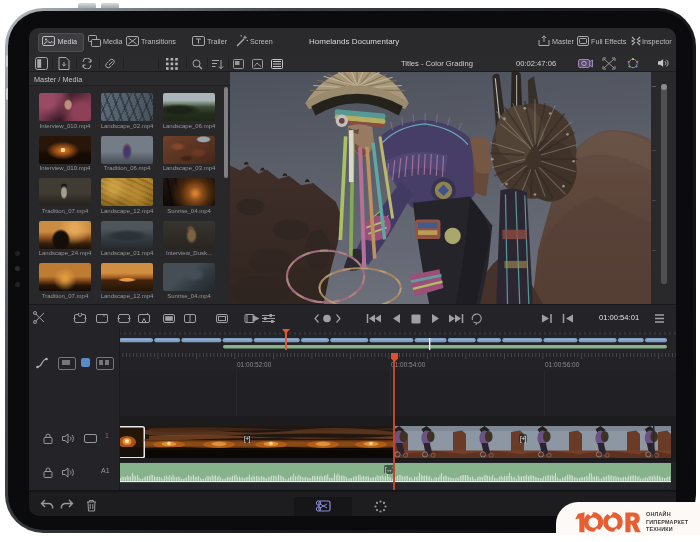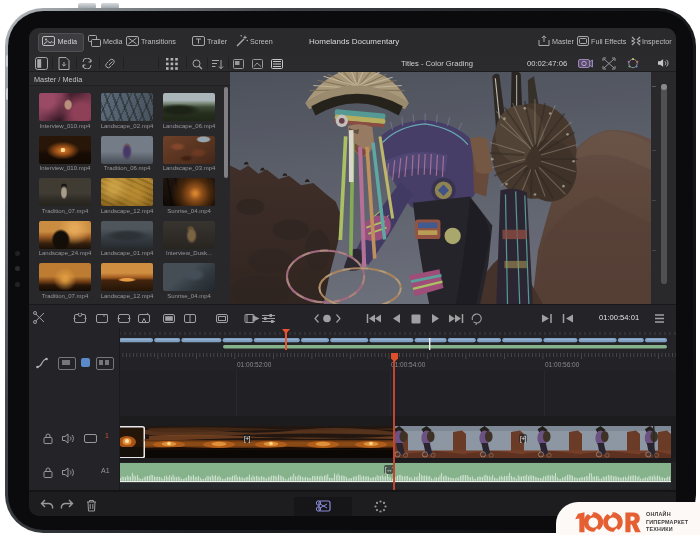--- a/index.html
+++ b/index.html
@@ -156,21 +156,21 @@
       </svg>
     <svg class="ic" style="left:223px;top:4px;" width="11" height="10" viewBox="0 0 11 10">
         <rect x="0.5" y="0.5" width="10" height="9" rx="1" fill="none" stroke="#98989b"></rect>
         <path d="M2 7.5 L5 4 L9 7.5" stroke="#98989b" fill="none"></path>
       </svg>
     <svg class="ic" style="left:242px;top:4px;" width="12" height="10" viewBox="0 0 12 10">
         <rect x="0.5" y="0.5" width="11" height="9" rx="1" fill="none" stroke="#c8c8cb"></rect>
         <path d="M2 2.5 L10 2.5 M2 5 L10 5 M2 7.5 L10 7.5" stroke="#c8c8cb" stroke-width="1.2"></path>
       </svg>
     <div class="tx" style="left:372px;top:4px;color:#cfcfd2;font-size:7.6px;">Titles - Color Grading</div>
-    <div class="tx" style="left:498px;top:4px;color:#d6d6d9;font-size:7.6px;">00:02:47:06</div>
+    <div class="tx" style="left:487px;top:4px;color:#d6d6d9;font-size:7.6px;">00:02:47:06</div>
     <svg class="ic" style="left:549px;top:2px;" width="15" height="13" viewBox="0 0 15 13">
         <rect x="0.5" y="2.5" width="11" height="8" rx="1.5" fill="#5a4a6e" stroke="#9a88b2"></rect>
         <circle cx="6" cy="6.5" r="2.2" fill="none" stroke="#b8a8cc"></circle>
         <path d="M12 4.5 L14.5 3 L14.5 10 L12 8.5" fill="#5a4a6e" stroke="#9a88b2"></path>
       </svg>
     <svg class="ic" style="left:573px;top:2px;" width="14" height="13" viewBox="0 0 14 13">
         <path d="M2 2 L12 11 M12 2 L2 11" stroke="#98989b"></path>
         <path d="M1 1 L4 1 M1 1 L1 4 M13 1 L10 1 M13 1 L13 4 M1 12 L4 12 M1 12 L1 9 M13 12 L10 12 M13 12 L13 9" stroke="#98989b" fill="none"></path>
       </svg>
     <svg class="ic" style="left:597px;top:2px;" width="14" height="13" viewBox="0 0 14 13">

